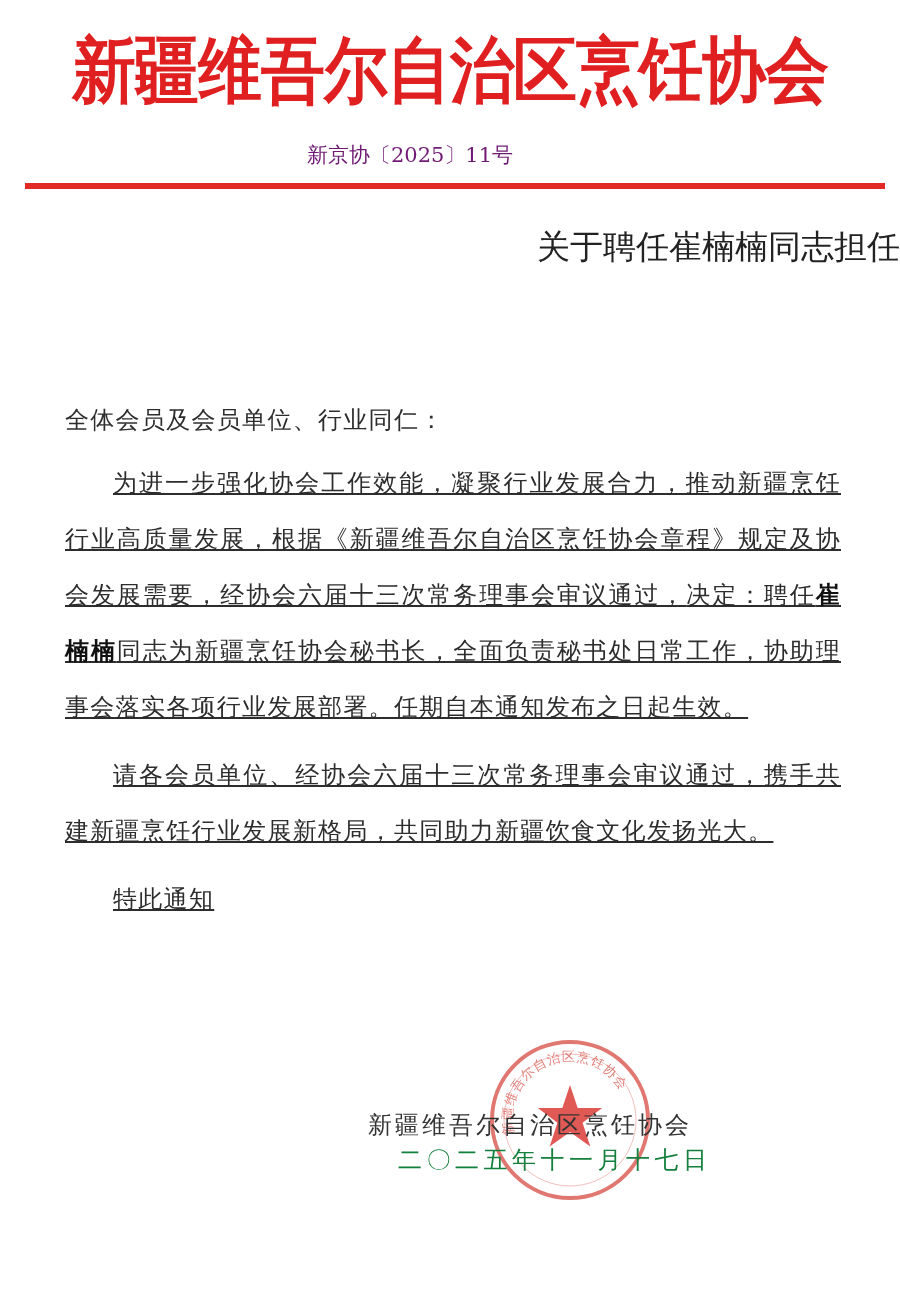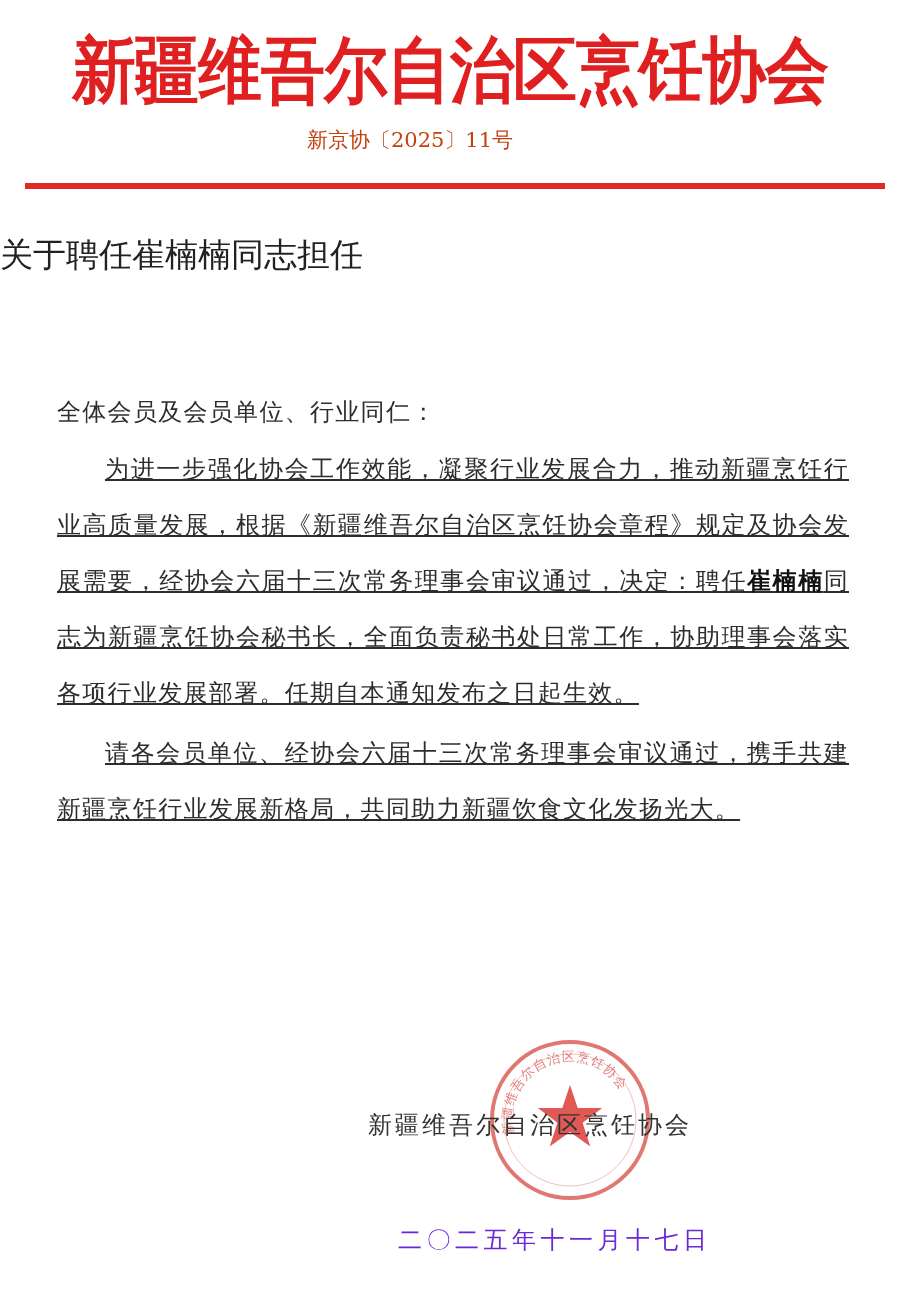--- a/index.html
+++ b/index.html
@@ -26,60 +26,59 @@
       font-weight: bold;
       font-size: 64px;
       letter-spacing: -1px;
       line-height: 80px;
       transform: scaleY(1.12);
       transform-origin: center top;
     }
     .doc-number {
       position: absolute;
       left: 0;
-      top: 125px;
+      top: 140px;
       width: 820px;
       text-align: center;
       font-size: 21px;
       line-height: 30px;
-      color: #c2410c;
+      color: #701a75;
     }
     .red-rule {
       position: absolute;
       left: 25px;
       top: 183px;
       width: 860px;
       height: 6px;
       background: #e12a24;
     }
     .title {
       position: absolute;
       left: 0;
       top: 222px;
       width: 900px;
-      text-align: left;
+      text-align: right;
       font-family: "DejaVu Sans", "Liberation Sans", sans-serif;
       font-size: 33px;
       line-height: 50px;
       color: #222222;
-      margin-top: 8px;
     }
     .title div { white-space: nowrap; }
     .body-text {
       position: absolute;
       left: 53px;
       top: 385px;
       width: 800px;
       font-size: 24px;
       line-height: 56px;
       letter-spacing: 1.3px;
       color: #2d2d2d;
     }
     .body-text p {
-      margin: 4px;
+      margin: 12px;
       text-align: justify;
       text-align-last: left;
     }
     .body-text .salutation {
       line-height: 46px;
       margin-bottom: 6px;
     }
     .body-text .indent {
       text-indent: 2em;
       text-decoration: underline;
@@ -120,25 +119,25 @@
       top: 1105px;
       font-size: 24px;
       line-height: 40px;
       letter-spacing: 3px;
       color: #333333;
       white-space: nowrap;
     }
     .date {
       position: absolute;
       left: 398px;
-      top: 1220px;
+      top: 1140px;
       font-size: 24px;
       line-height: 40px;
       letter-spacing: 4.5px;
-      color: #6d28d9;
+      color: #15803d;
       white-space: nowrap;
     }
   </style>
 </head>
 <body>
 
 <div>
 
   <div class="masthead">新疆维吾尔自治区烹饪协会</div>
 
@@ -147,20 +146,21 @@
   <div class="red-rule"></div>
 
   <div class="title">
     <div>关于聘任崔楠楠同志担任</div>
   </div>
 
   <div class="body-text">
     <p class="salutation">全体会员及会员单位、行业同仁：</p>
     <p class="indent"><span>为进一步强化协会工作效能，凝聚行业发展合力，推动新疆烹饪行业高质量发展，根据《新疆维吾尔自治区烹饪协会章程》规定及协会发展需要，经协会六届十三次常务理事会审议通过，</span><span>决定：聘任</span><span class="bold-name">崔楠楠</span><span>同志为新疆烹饪协会秘书长，全面负责秘书处日常工作，协助理事会落实各项行业发展部署。任期自本通知发布之日起生效。</span></p>
     <p class="indent">请各会员单位、经协会六届十三次常务理事会审议通过，携手共建新疆烹饪行业发展新格局，共同助力新疆饮食文化发扬光大。</p>
+    <p class="indent closing">特此通知</p>
   </div>
 
   <div class="seal">
     <svg class="seal-inner-text" viewBox="0 0 152 152">
       <defs>
         <path id="sealArc" d="M 20 90 A 58 58 0 1 1 132 90"></path>
       </defs>
       <circle cx="76" cy="76" r="66" fill="none" stroke="rgba(214,74,66,0.35)" stroke-width="1"></circle>
       <text font-size="13" fill="rgba(214,74,66,0.7)" font-family="DejaVu Sans, sans-serif" letter-spacing="1">
         <textPath href="#sealArc">新疆维吾尔自治区烹饪协会</textPath>

